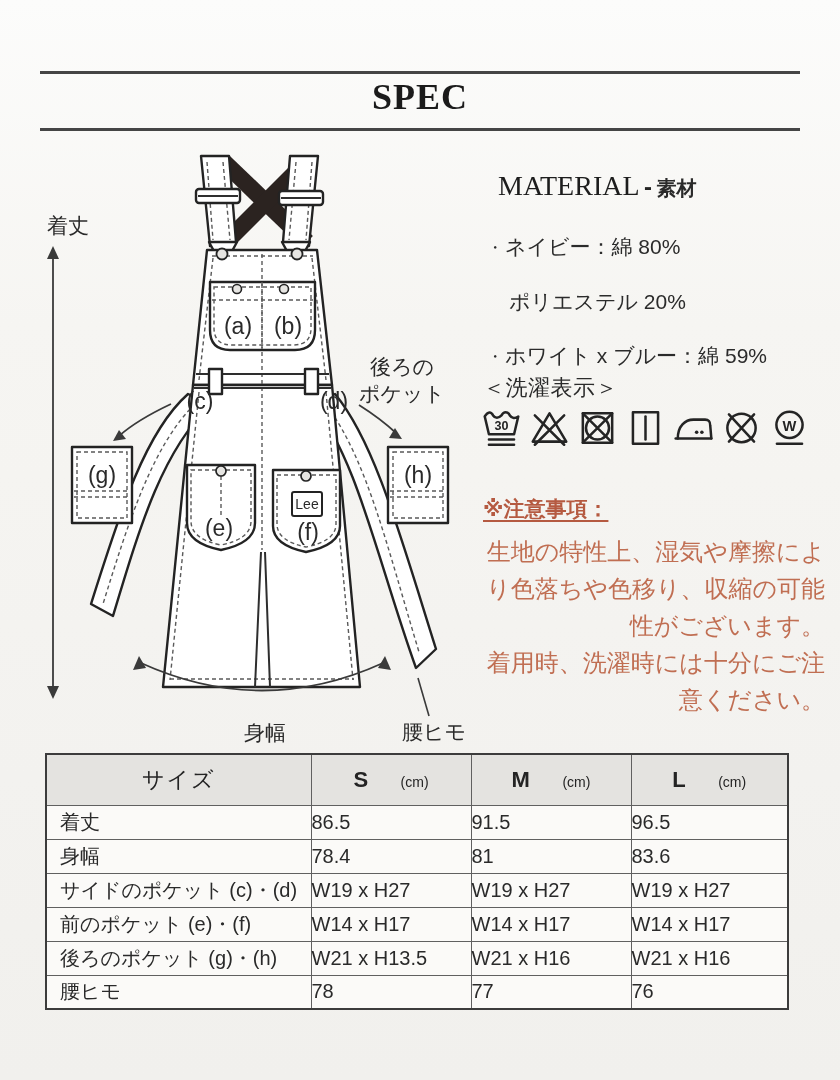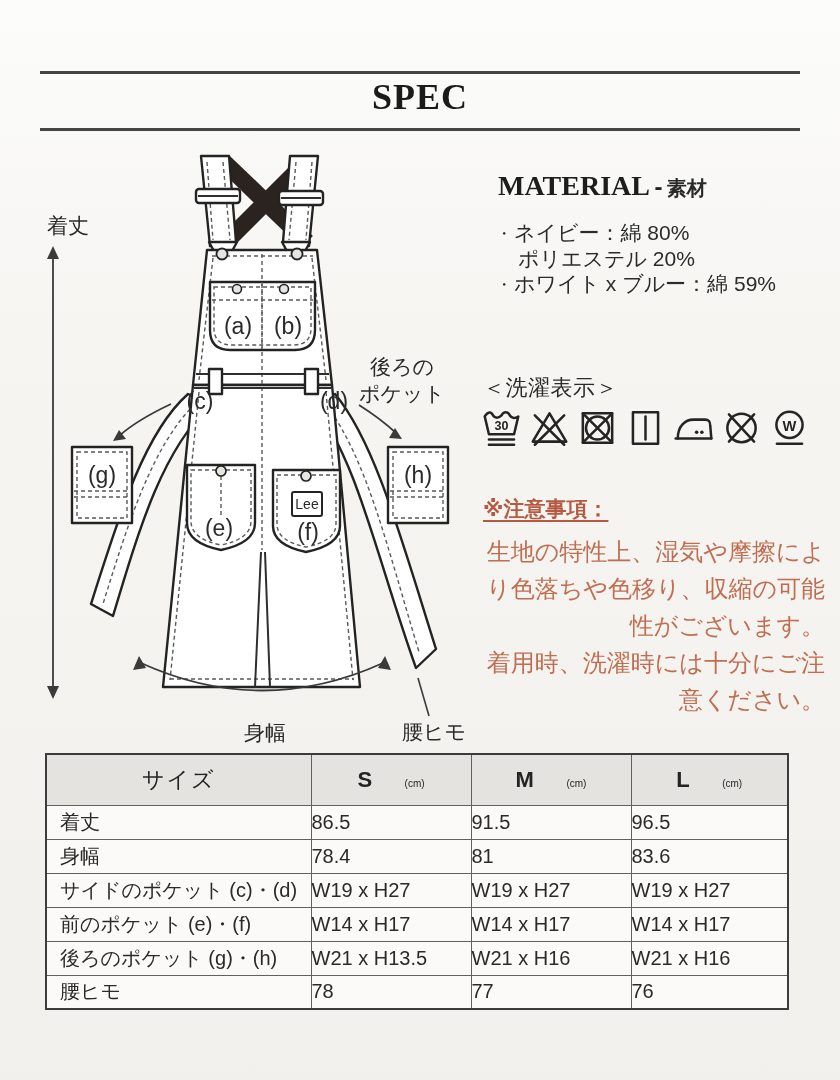--- a/index.html
+++ b/index.html
@@ -24,24 +24,24 @@
   .pocket-letter { font-size:23px; }
   .outline { fill:#ffffff; stroke:#232323; stroke-width:2.4; stroke-linejoin:round; }
   .stitch { fill:none; stroke:#5a5a5a; stroke-width:1.4; stroke-dasharray:4 3; }
   .thin-line { fill:none; stroke:#2e2e2e; stroke-width:2; }
   .arrow-line { fill:none; stroke:#3a3a3a; stroke-width:1.8; }
   .arrow-head { fill:#3a3a3a; stroke:none; }
   .dark-strap { stroke:#2b2320; stroke-width:17; fill:none; }
 
   .right-col { position:absolute; left:480px; top:170px; width:345px; }
   .mat-heading { position:absolute; top:0; left:18px; white-space:nowrap; }
-  .mat-heading .en { font-family:"Liberation Serif","DejaVu Serif",serif; font-weight:bold; font-size:28px; color:#1d1d1d; }
+  .mat-heading .en { font-family:"Liberation Serif","DejaVu Serif",serif; font-weight:normal; font-size:28px; color:#1d1d1d; }
   .mat-heading .dash { font-weight:bold; font-size:24px; }
   .mat-heading .ja { font-size:20px; font-weight:bold; color:#2a2a2a; }
-  .mat-list { position:absolute; top:50px; left:16px; width:343px; font-size:21px; line-height:25px; color:#2b2b2b; }
+  .mat-list { position:absolute; top:50px; left:7px; width:343px; font-size:21px; line-height:54px; color:#2b2b2b; }
   .mat-line { white-space:nowrap; }
   .mat-line .bullet { display:inline-block; width:18px; font-size:16px; vertical-align:1px; }
   .mat-line.cont { padding-left:22px; }
   .care-heading { position:absolute; top:203px; left:3px; font-size:22px; color:#2b2b2b; letter-spacing:0.5px; }
   .care-icons { position:absolute; top:236px; left:0px; width:345px; display:flex; gap:5px; }
   .care-icons svg { flex:0 0 auto; }
   .care-stroke { fill:none; stroke:#242424; stroke-width:2.4; stroke-linejoin:round; stroke-linecap:round; }
   .care-text { font-weight:bold; fill:#242424; }
   .caution { position:absolute; top:325px; left:3px; width:342px; }
   .caution-heading { font-size:21px; font-weight:bold; color:#b55a41; text-decoration:underline; text-underline-offset:4px; margin-bottom:10px; }
@@ -49,21 +49,21 @@
 
   table.size-table {
     position:absolute; left:45px; top:753px; width:742px;
     border-collapse:collapse; table-layout:fixed;
     background:#fbfaf8; border:2.5px solid #3c3c3c;
   }
   .size-table th, .size-table td { border:1.6px solid #606060; }
   .size-table thead th { height:51px; background:#e4e3e0; font-weight:normal; }
   .size-table .corner { font-size:22px; letter-spacing:2px; }
   .size-table .size-letter { font-size:22px; font-weight:bold; }
-  .size-table .size-unit { font-size:10px;margin-left:28px; }
+  .size-table .size-unit { font-size:14px;margin-left:28px; }
   .size-table tbody td { height:34px; font-size:20px; text-align:left; color:#2a2a2a; }
   .size-table tbody td.lbl { text-align:left; padding-left:13px; }
   col.c0 { width:265px; } col.c1 { width:160px; } col.c2 { width:160px; } col.c3 { width:157px; }
 </style>
 </head>
 <body>
 
 <div class="page">
 
   <div class="rule rule-top"></div>

